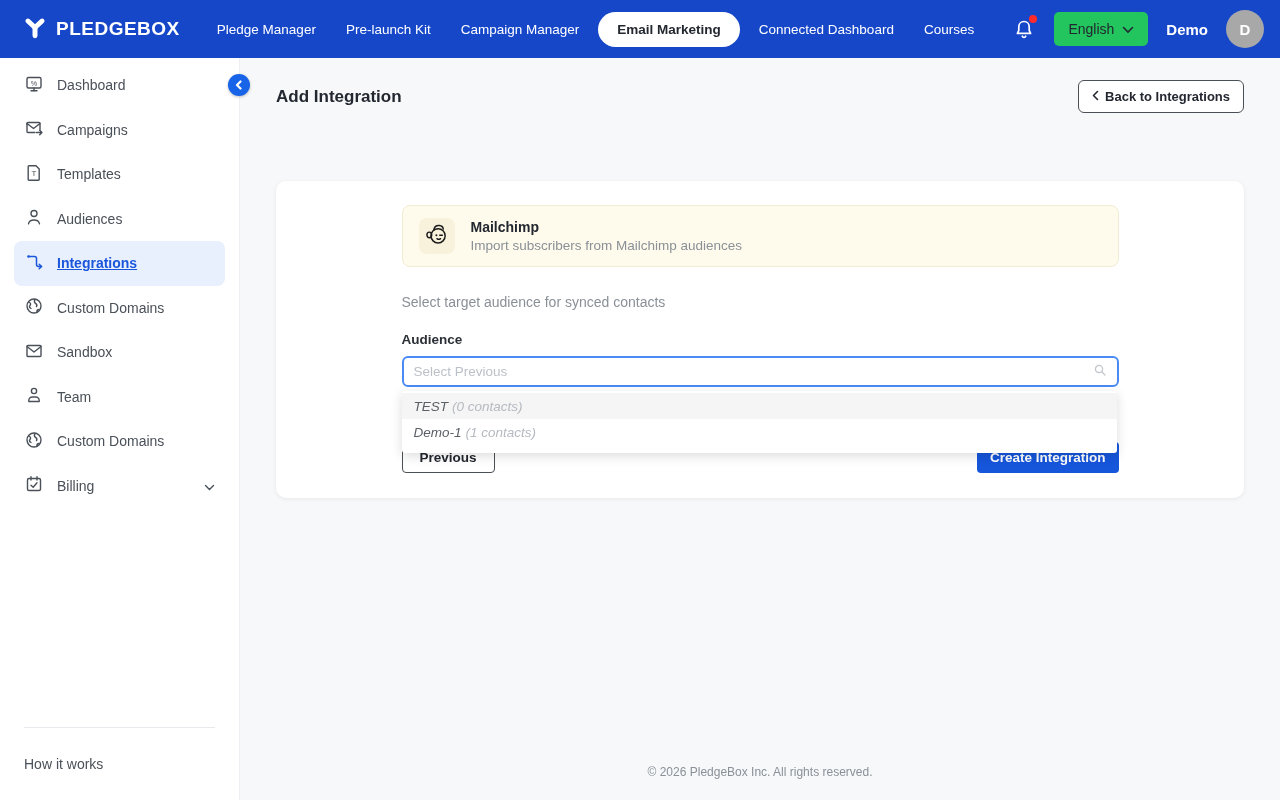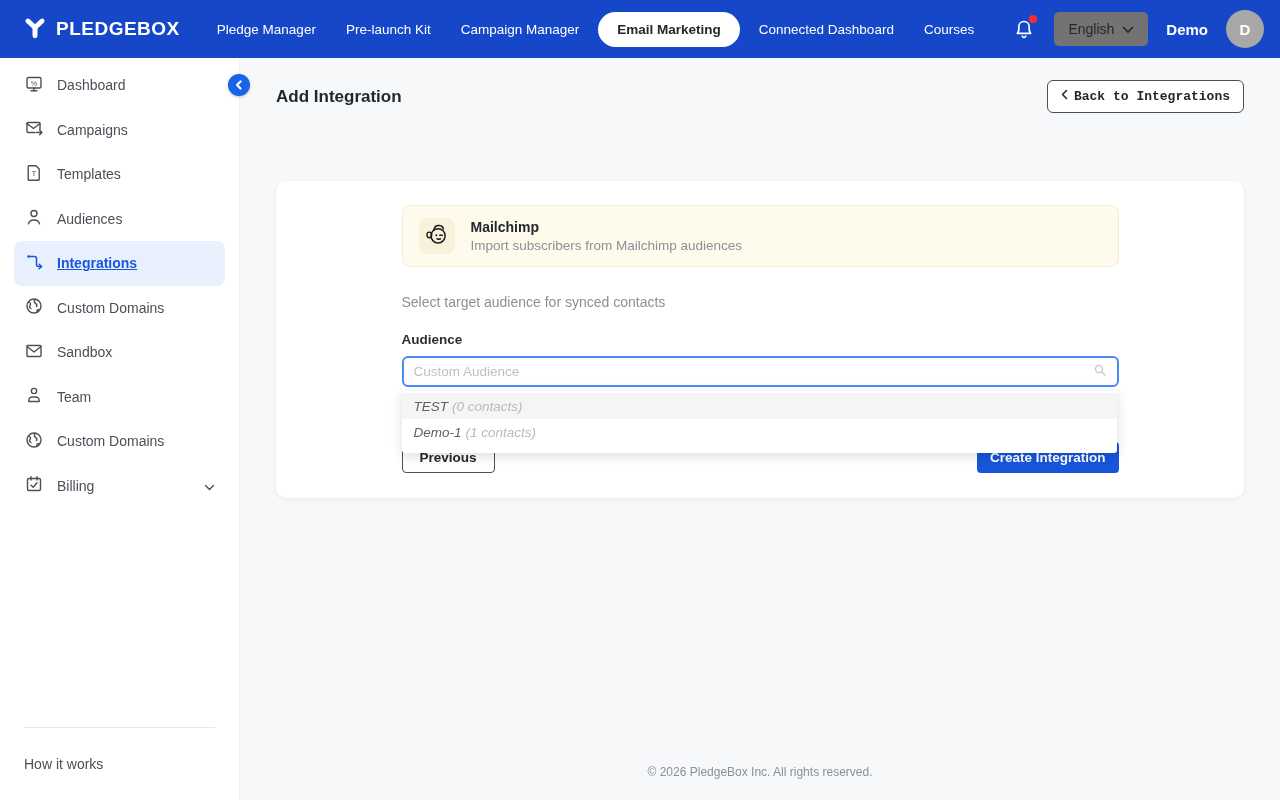--- a/index.html
+++ b/index.html
@@ -9,21 +9,21 @@
   
   .topnav { height:58px; background:#1747c9; display:flex; align-items:center; padding:0 16px 0 22px; position:relative; z-index:20; }
   .logo { display:flex; align-items:center; gap:8px; margin-right:26px; }
   .logo-text { color:#fff; font-size:19px; font-weight:bold; letter-spacing:.5px; }
   .nav-links { display:flex; align-items:center; gap:8px; }
   .nav-link { color:#fff; font-size:13.5px; padding:9px 11px; border-radius:999px; cursor:pointer; white-space:nowrap; }
   .nav-link.active { background:#fff; color:#23272f; font-weight:bold; padding:10px 19px; }
   .nav-right { margin-left:auto; display:flex; align-items:center; gap:18px; }
   .bell-wrap { position:relative; width:24px; height:26px; cursor:pointer; }
   .bell-dot { position:absolute; top:-1px; right:-1px; width:8px; height:8px; border-radius:50%; background:#ff2b2b; }
-  .lang-btn { background:#737373; border:none; border-radius:5px; padding:9px 14px; font-size:14px; color:#23272f; display:flex; align-items:center; gap:8px; cursor:pointer; font-family:inherit; }
+  .lang-btn { background:#22c55e; border:none; border-radius:5px; padding:9px 14px; font-size:14px; color:#23272f; display:flex; align-items:center; gap:8px; cursor:pointer; font-family:inherit; }
   .user-name { color:#fff; font-weight:bold; font-size:15px; }
   .avatar { width:38px; height:38px; border-radius:50%; background:#a8a8a8; color:#fff; font-weight:bold; font-size:15px; display:flex; align-items:center; justify-content:center; }
 
   
   .app-body { display:flex; height:742px; position:relative; }
 
   
   .sidebar { width:240px; background:#fff; position:relative; flex-shrink:0; border-right:1px solid #eef0f3; }
   .side-nav { padding-top:5px; }
   .side-item { height:44.5px; display:flex; align-items:center; gap:13px; margin:0 14px; padding:0 10px; border-radius:8px; font-size:14px; color:#4a5058; cursor:pointer; }
@@ -32,21 +32,21 @@
   .side-item .spacer { flex:1; }
   .collapse-btn { position:absolute; left:228px; top:16px; width:22px; height:22px; border-radius:50%; background:#1764e8; border:none; color:#fff; display:flex; align-items:center; justify-content:center; cursor:pointer; z-index:30; box-shadow:0 1px 3px rgba(0,0,0,.25); }
   .sidebar-bottom { position:absolute; left:24px; right:24px; bottom:28px; }
   .sidebar-bottom hr { border:none; border-top:1px solid #e7e9ec; }
   .how-link { display:block; margin-top:28px; font-size:14px; color:#4a5058; cursor:pointer; }
 
   
   .main { flex:1; display:flex; flex-direction:column; background:#f7f8fa;gap:48px; }
   .page-header { display:flex; align-items:center; justify-content:space-between; padding:22px 36px 18px; }
   .page-title { font-size:17px; font-weight:bold; color:#23272f; }
-  .back-btn { background:#fff; border:1px solid #4b5056; border-radius:6px; padding:8px 13px; font-size:13px; font-weight:bold; color:#23272f; display:flex; align-items:center; gap:6px; cursor:pointer; font-family:Liberation Mono, monospace; }
+  .back-btn { background:#fff; border:1px solid #4b5056; border-radius:6px; padding:8px 13px; font-size:13px; font-weight:bold; color:#23272f; display:flex; align-items:center; gap:6px; cursor:pointer; font-family:Liberation Sans, sans-serif; }
 
   .card { margin:2px 36px 0; background:#fff; border-radius:10px; box-shadow:0 1px 4px rgba(0,0,0,.07); padding:24px 0 25px; }
   .card-inner { width:717px; margin:0 auto; }
 
   .mc-banner { display:flex; align-items:center; gap:16px; background:#fffbec; border:1px solid #f3ecd4; border-radius:8px; padding:13px 16px; height:62px; }
   .mc-tile { width:36px; height:36px; border-radius:8px; background:#f8f1db; display:flex; align-items:center; justify-content:center; flex-shrink:0; }
   .mc-name { font-size:14px; font-weight:bold; color:#23272f; }
   .mc-desc { font-size:13.5px; color:#8a9097; margin-top:3px; }
 
   .sync-text { margin-top:27px; font-size:14px; color:#8a9097; }
@@ -267,21 +267,21 @@
             <div class="mc-name">Mailchimp</div>
             <div class="mc-desc">Import subscribers from Mailchimp audiences</div>
           </div>
         </div>
 
         <p class="sync-text">Select target audience for synced contacts</p>
         <p class="aud-label">Audience</p>
 
         <div class="select-wrap">
           <div class="select-box">
-            <span class="select-placeholder">Custom Audience</span>
+            <span class="select-placeholder">Select Previous</span>
             <span>
               <svg width="14" height="14" viewBox="0 0 14 14" fill="none" stroke="#c3c7cd" stroke-width="1.3" stroke-linecap="round">
                   <circle cx="6" cy="6" r="3.6"></circle>
                   <line x1="9" y1="9" x2="12" y2="12"></line>
                 </svg>
             </span>
           </div>
           <div class="dropdown">
             <div class="dd-option highlighted">
               <span class="dd-name">TEST</span>

